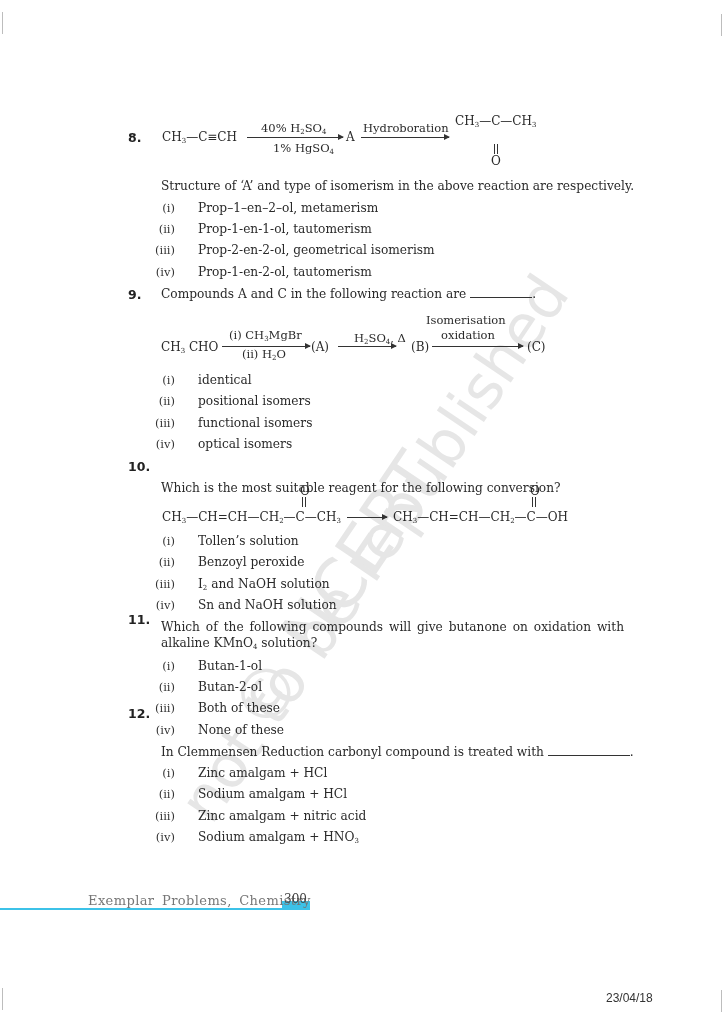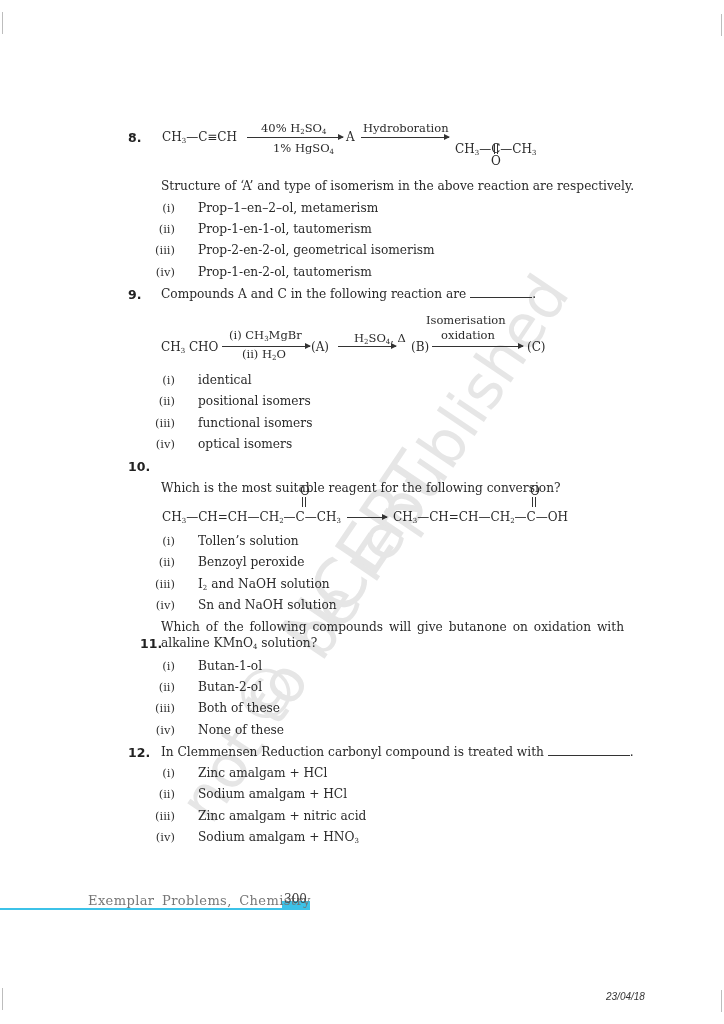--- a/index.html
+++ b/index.html
@@ -27,21 +27,21 @@
   .blank { display: inline-block; border-bottom: 1px solid #333; height: 10px; vertical-align: baseline; }
   .watermark {
     position: absolute; font-family: "DejaVu Sans", sans-serif; color: #e6e6e6;
     white-space: nowrap; transform-origin: left top; pointer-events: none; z-index: 0;
   }
   .content { position: relative; z-index: 1; }
   .footer-line { position: absolute; left: 0; top: 908px; width: 309px; height: 2px; background: #3cc2e8; }
   .footer-text { position: absolute; left: 88px; top: 893px; font-size: 13px; color: #777; letter-spacing: 0.4px; word-spacing: 3px; }
   .page-box { position: absolute; left: 282px; top: 901px; width: 28px; height: 9px; background: #3cc2e8; }
   .page-num { position: absolute; left: 284px; top: 892px; font-size: 12px; color: #444; }
-  .date { position: absolute; left: 606px; top: 991px; font-family: "Liberation Sans", sans-serif; font-size: 10px; color: #333; font-style: italic; }
+  .date { position: absolute; left: 606px; top: 991px; font-family: "Liberation Sans", sans-serif; font-size: 12px; color: #333; }
 </style>
 </head>
 <body>
 
 <div class="crop" style="left:2px;top:12px;width:1px;height:22px;"></div>
 <div class="crop" style="left:721px;top:14px;width:1px;height:22px;"></div>
 <div class="crop" style="left:2px;top:988px;width:1px;height:22px;"></div>
 <div class="crop" style="left:721px;top:990px;width:1px;height:22px;"></div>
 
 <div class="watermark" style="left:215px;top:700px;font-size:68px;transform:rotate(-56deg);">© NCERT</div>
@@ -52,21 +52,21 @@
   <div>
     <div class="qnum" style="top:130px;">8.</div>
     <div>
       <div class="chem" style="left:162px;top:130px;">CH<sub>3</sub>—C≡CH</div>
       <div class="reag" style="left:261px;top:121px;">40% H<sub>2</sub>SO<sub>4</sub></div>
       <div class="arrow" style="left:247px;top:137px;width:96px;"></div>
       <div class="reag" style="left:265px;top:141px;margin-left:8px;">1% HgSO<sub>4</sub></div>
       <div class="chem" style="left:346px;top:130px;">A</div>
       <div class="reag" style="left:363px;top:121px;">Hydroboration</div>
       <div class="arrow" style="left:361px;top:137px;width:88px;"></div>
-      <div class="chem" style="left:455px;top:142px;">CH<sub>3</sub>—C—CH<sub>3</sub></div>
+      <div class="chem" style="left:455px;top:114px;">CH<sub>3</sub>—C—CH<sub>3</sub></div>
       <div class="dbl" style="left:494px;top:144px;"></div>
       <div class="chem" style="left:491px;top:154px;">O</div>
     </div>
     <div class="qtext" style="top:179px;">Structure of ‘A’ and type of isomerism in the above reaction are respectively.</div>
     <div class="opt" style="top:201px;">
         <span class="roman">(i)</span>
         <span class="otext">Prop–1–en–2–ol, metamerism</span>
       </div>
     <div class="opt" style="top:222px;">
         <span class="roman">(ii)</span>
@@ -141,21 +141,21 @@
         <span class="roman">(iii)</span>
         <span class="otext">I<sub>2</sub> and NaOH solution</span>
       </div>
     <div class="opt" style="top:598px;">
         <span class="roman">(iv)</span>
         <span class="otext">Sn and NaOH solution</span>
       </div>
   </div>
 
   <div>
-    <div class="qnum" style="top:636px;margin-left:12px;">11.</div>
+    <div class="qnum" style="top:612px;">11.</div>
     <div class="qtext" style="top:620px;width:463px;text-align:justify;text-align-last:justify;">Which of the following compounds will give butanone on oxidation with</div>
     <div class="qtext" style="top:636px;">alkaline KMnO<sub>4</sub> solution?</div>
     <div class="opt" style="top:659px;">
         <span class="roman">(i)</span>
         <span class="otext">Butan-1-ol</span>
       </div>
     <div class="opt" style="top:680px;">
         <span class="roman">(ii)</span>
         <span class="otext">Butan-2-ol</span>
       </div>
@@ -163,21 +163,21 @@
         <span class="roman">(iii)</span>
         <span class="otext">Both of these</span>
       </div>
     <div class="opt" style="top:723px;">
         <span class="roman">(iv)</span>
         <span class="otext">None of these</span>
       </div>
   </div>
 
   <div>
-    <div class="qnum" style="top:745px;">12.</div>
+    <div class="qnum" style="top:706px;">12.</div>
     <div class="qtext" style="top:745px;"><span>In Clemmensen Reduction carbonyl compound is treated with</span> <span class="blank" style="width:82px;"></span>.</div>
     <div class="opt" style="top:766px;">
         <span class="roman">(i)</span>
         <span class="otext">Zinc amalgam + HCl</span>
       </div>
     <div class="opt" style="top:787px;">
         <span class="roman">(ii)</span>
         <span class="otext">Sodium amalgam + HCl</span>
       </div>
     <div class="opt" style="top:809px;">

